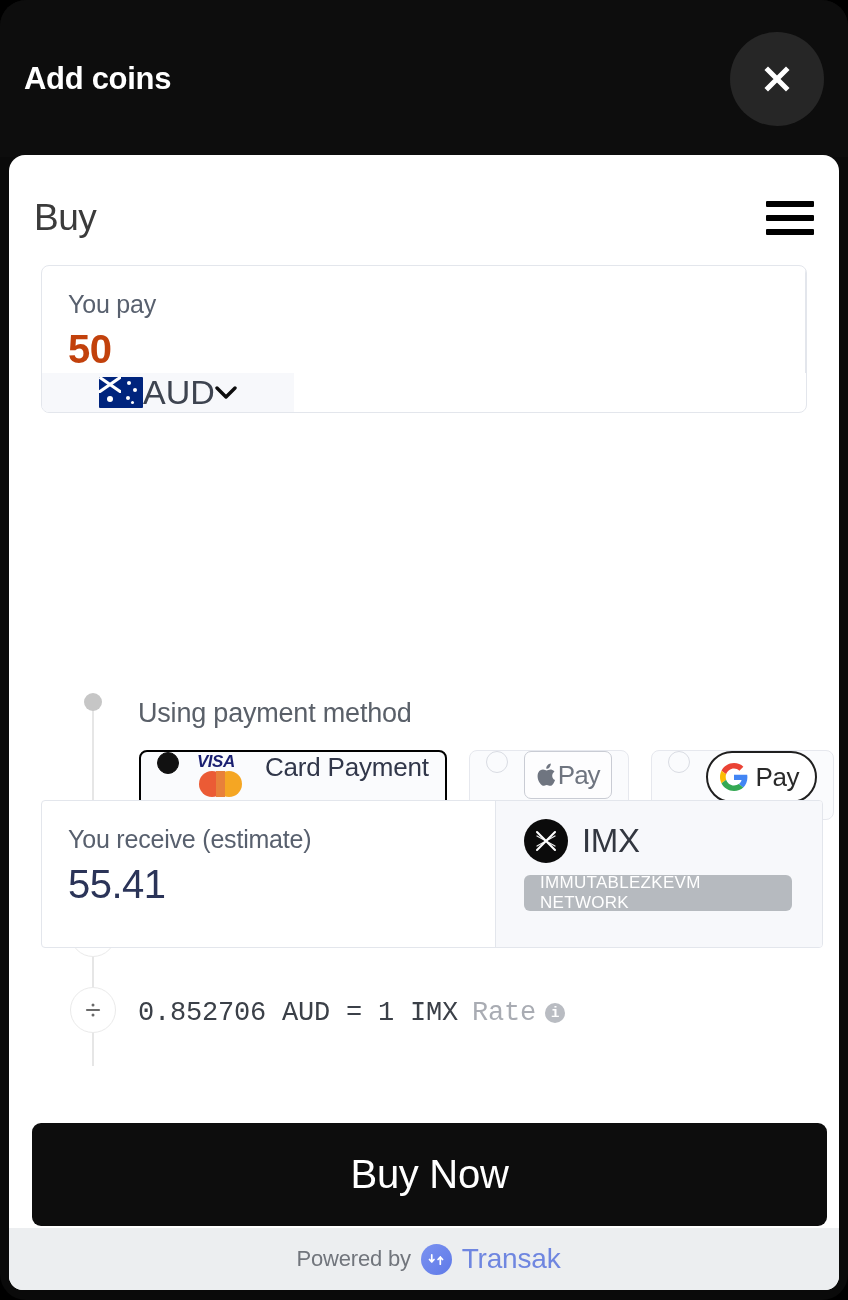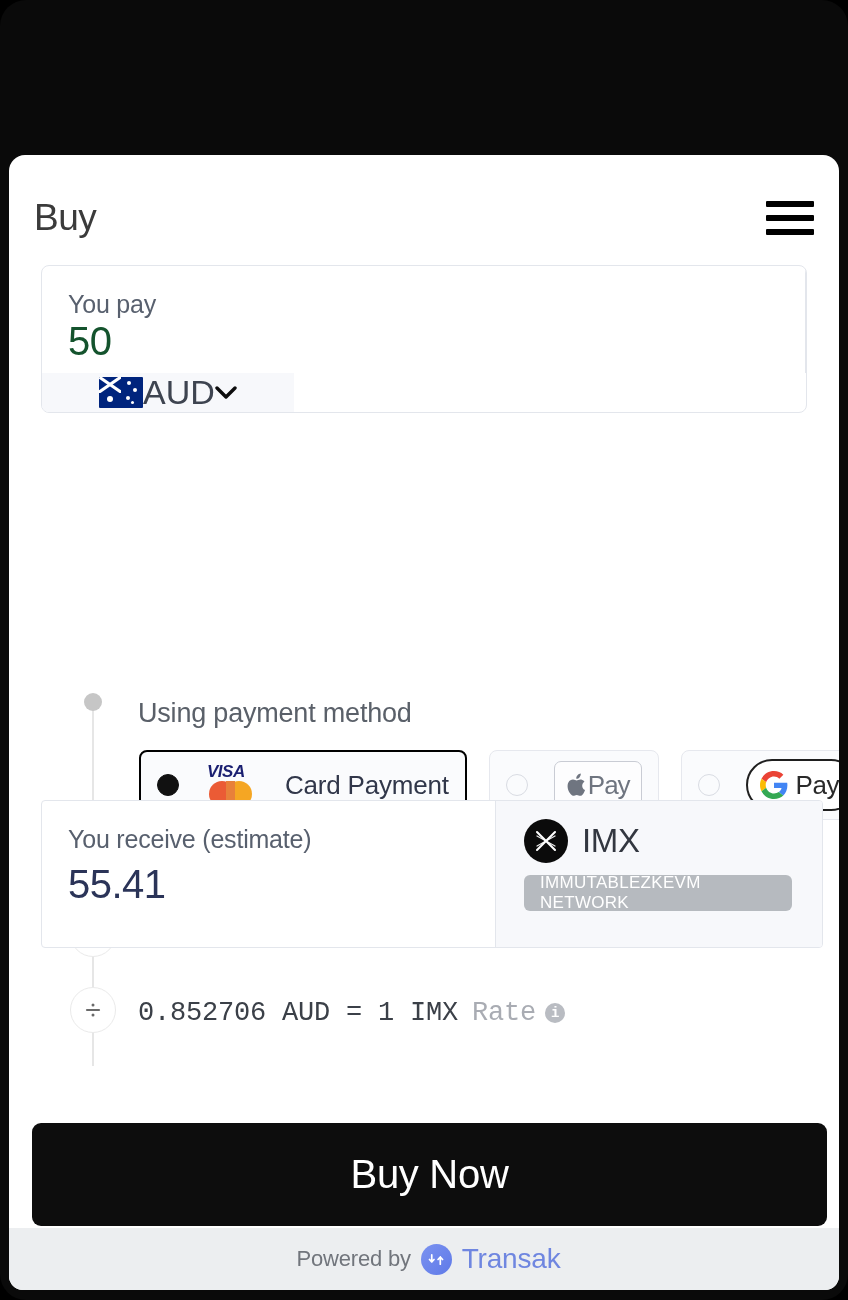--- a/index.html
+++ b/index.html
@@ -109,23 +109,24 @@
     padding: 24px 0 0 26px;
     border-right: 1px solid #e3e6ec;
   }
   .pay-label {
     font-size: 25px;
     color: #58606e;
     letter-spacing: -0.2px;
   }
   .pay-value {
     font-size: 40px;
-    color: #14532d;
-    margin-top: 0;
+    color: #c2410c;
+    margin-top: 8px;
     letter-spacing: -0.5px;
+    font-weight: bold;
   }
   .currency-select {
     width: 252px;
     background: #f7f8fb;
     display: flex;
     align-items: center;
     justify-content: center;
     cursor: pointer;
   }
   .flag-au {
@@ -202,22 +203,22 @@
     left: 130px;
     top: 484px;
     display: flex;
     gap: 22px;
   }
   .pm-card {
     height: 70px;
     border: 1px solid #e6e8ee;
     border-radius: 8px;
     display: flex;
-    align-items: center;
-    gap: 26px;
+    align-items: flex-start;
+    gap: 16px;
     padding: 0 16px;
     background: #fafbfd;
     cursor: pointer;
   }
   .pm-card.selected {
     border: 2px solid #000000;
     background: #fafbfd;
   }
   .radio {
     width: 22px; height: 22px;
@@ -391,20 +392,28 @@
     display: flex; align-items: center; justify-content: center;
     flex-shrink: 0;
   }
   .transak-text { font-size: 28px; color: #6f86e0; letter-spacing: -0.2px; }
 </style>
 </head>
 <body>
 
 <div class="device-frame">
 
+  <div class="modal-header">
+    <div class="modal-title">Add coins</div>
+    <div class="close-button">
+      <svg width="36" height="36" viewBox="0 0 36 36">
+        <path d="M9 9 L27 27 M27 9 L9 27" stroke="#ffffff" stroke-width="5" stroke-linecap="square"></path>
+      </svg>
+    </div>
+  </div>
 
   <div class="widget-card">
 
     <div class="widget-top">
       <div class="widget-heading">Buy</div>
       <div class="hamburger">
         <span></span>
         <span></span>
         <span></span>
       </div>

